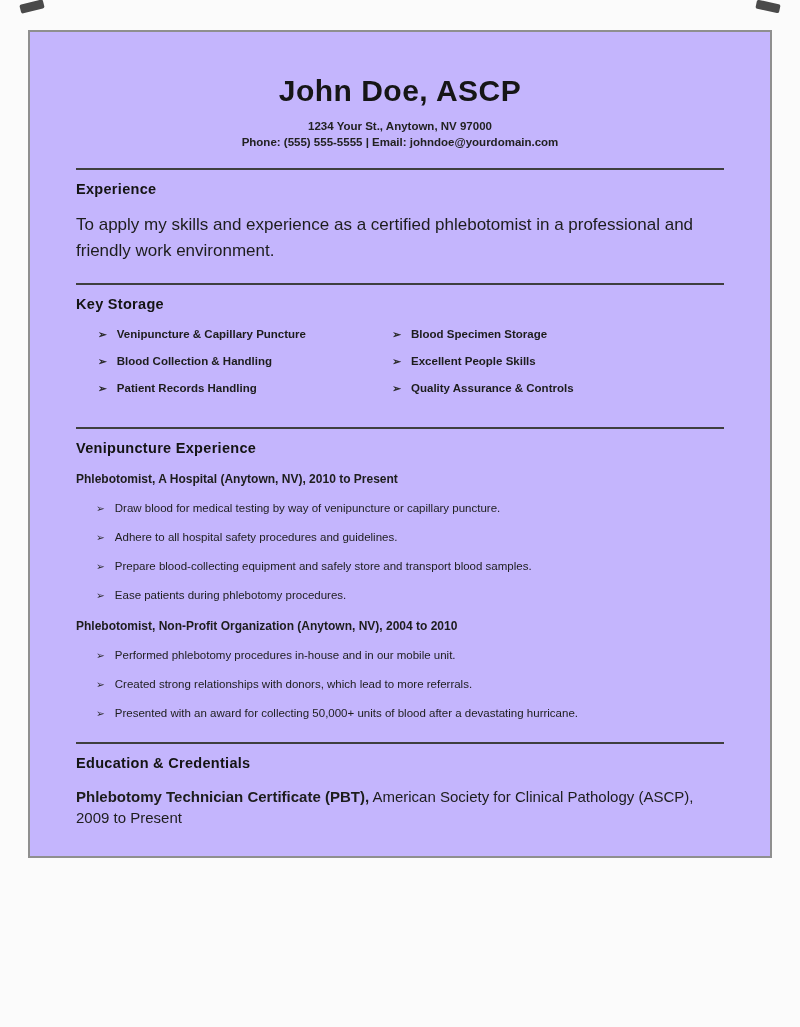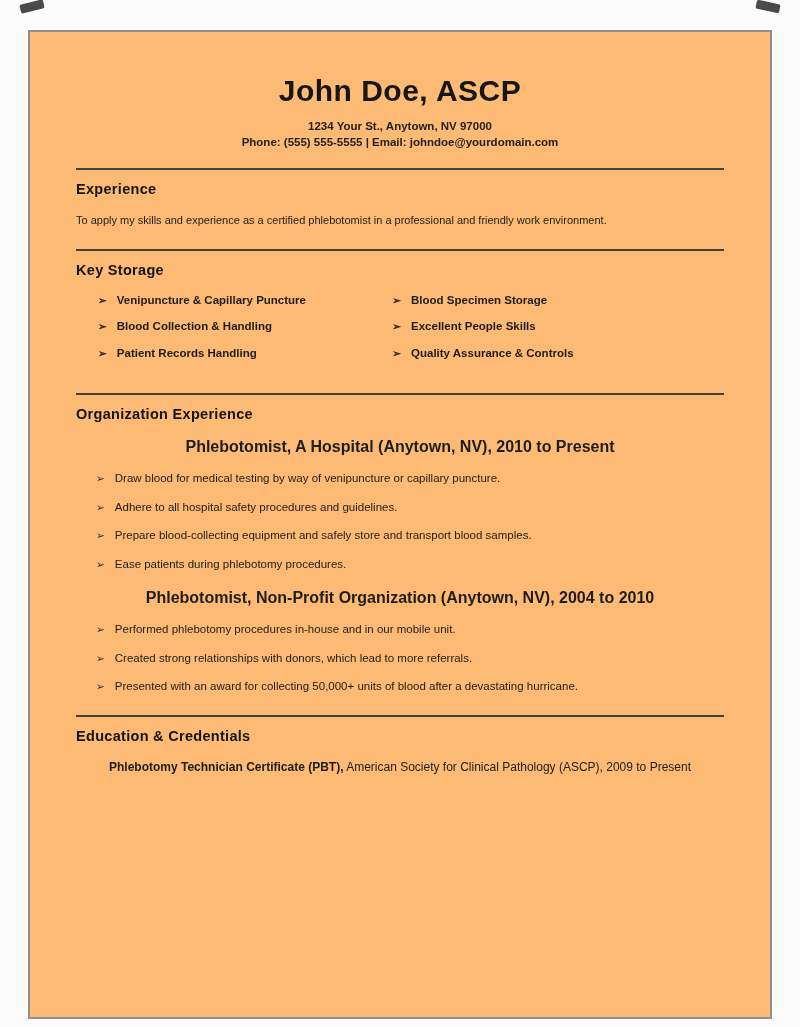--- a/index.html
+++ b/index.html
@@ -6,23 +6,23 @@
   body {
     width:800px; height:1027px;
     background:#fbfbfb;
     font-family:"Liberation Sans", sans-serif;
     color:#1d1d1d;
     overflow:hidden;
   }
   .page {
     box-sizing:border-box;
     margin:30px 28px 0 28px;
-    height:989px;
+    height:828px;
     border:2px solid #8f8f8f;
-    background:#fdba74;
+    background:#c4b5fd;
     padding:42px 46px 0 46px;
     position:relative;
   }
   .corner {
     position:absolute;
     width:24px; height:9px;
     background:#4a4a4a;
     border-radius:2px;
     top:-30px;
   }
@@ -52,21 +52,21 @@
     margin:20px 0 11px 0;
   }
   h2.section {
     font-size:14.5px;
     font-weight:bold;
     margin:0 0 15px 0;
     color:#141414;
     letter-spacing:0.3px;
   }
   p.objective {
-    font-size:11px;
+    font-size:17px;
     margin:8px 0 8px 0;
     line-height:1.5;
   }
 
   ul { list-style:none; margin:0; padding:0; }
   li.bullet-line {
     display:flex;
     gap:10px;
     margin:0 0 11px 0;
     line-height:1.35;
@@ -82,35 +82,33 @@
     display:flex;
     padding-left:22px;
     font-size:11.5px;
     font-weight:bold;
   }
   .skill-col.left { width:47%; }
   .skill-col.right { flex:1; }
 
   .job-title {
     font-weight:bold;
-    font-size:16px;
+    font-size:12px;
     margin:16px 0 15px 0;
-    text-align:center;
   }
   ul.bullets {
     padding-left:20px;
     font-size:11.5px;
   }
   ul.bullets li.bullet-line { margin-bottom:13px; }
 
   p.edu {
-    font-size:12px;
+    font-size:15px;
     margin:0 0 17px 0;
     line-height:1.45;
-    text-align:center;
   }
   p.edu .b { font-weight:bold; }
 </style>
 </head>
 <body>
 
 <div class="page">
   <div class="corner tl"></div>
   <div class="corner tr"></div>
 
@@ -156,21 +154,21 @@
         <li class="bullet-line">
           <span class="arrow">➢</span>
           <span>Quality Assurance &amp; Controls</span>
         </li>
       </ul>
     </div>
   </section>
 
   <hr class="rule">
   <section>
-    <h2 class="section">Organization Experience</h2>
+    <h2 class="section">Venipuncture Experience</h2>
 
     <div>
       <div class="job-title">Phlebotomist, A Hospital (Anytown, NV), 2010 to Present</div>
       <ul class="bullets">
         <li class="bullet-line">
           <span class="arrow">➢</span>
           <span>Draw blood for medical testing by way of venipuncture or capillary puncture.</span>
         </li>
         <li class="bullet-line">
           <span class="arrow">➢</span>

